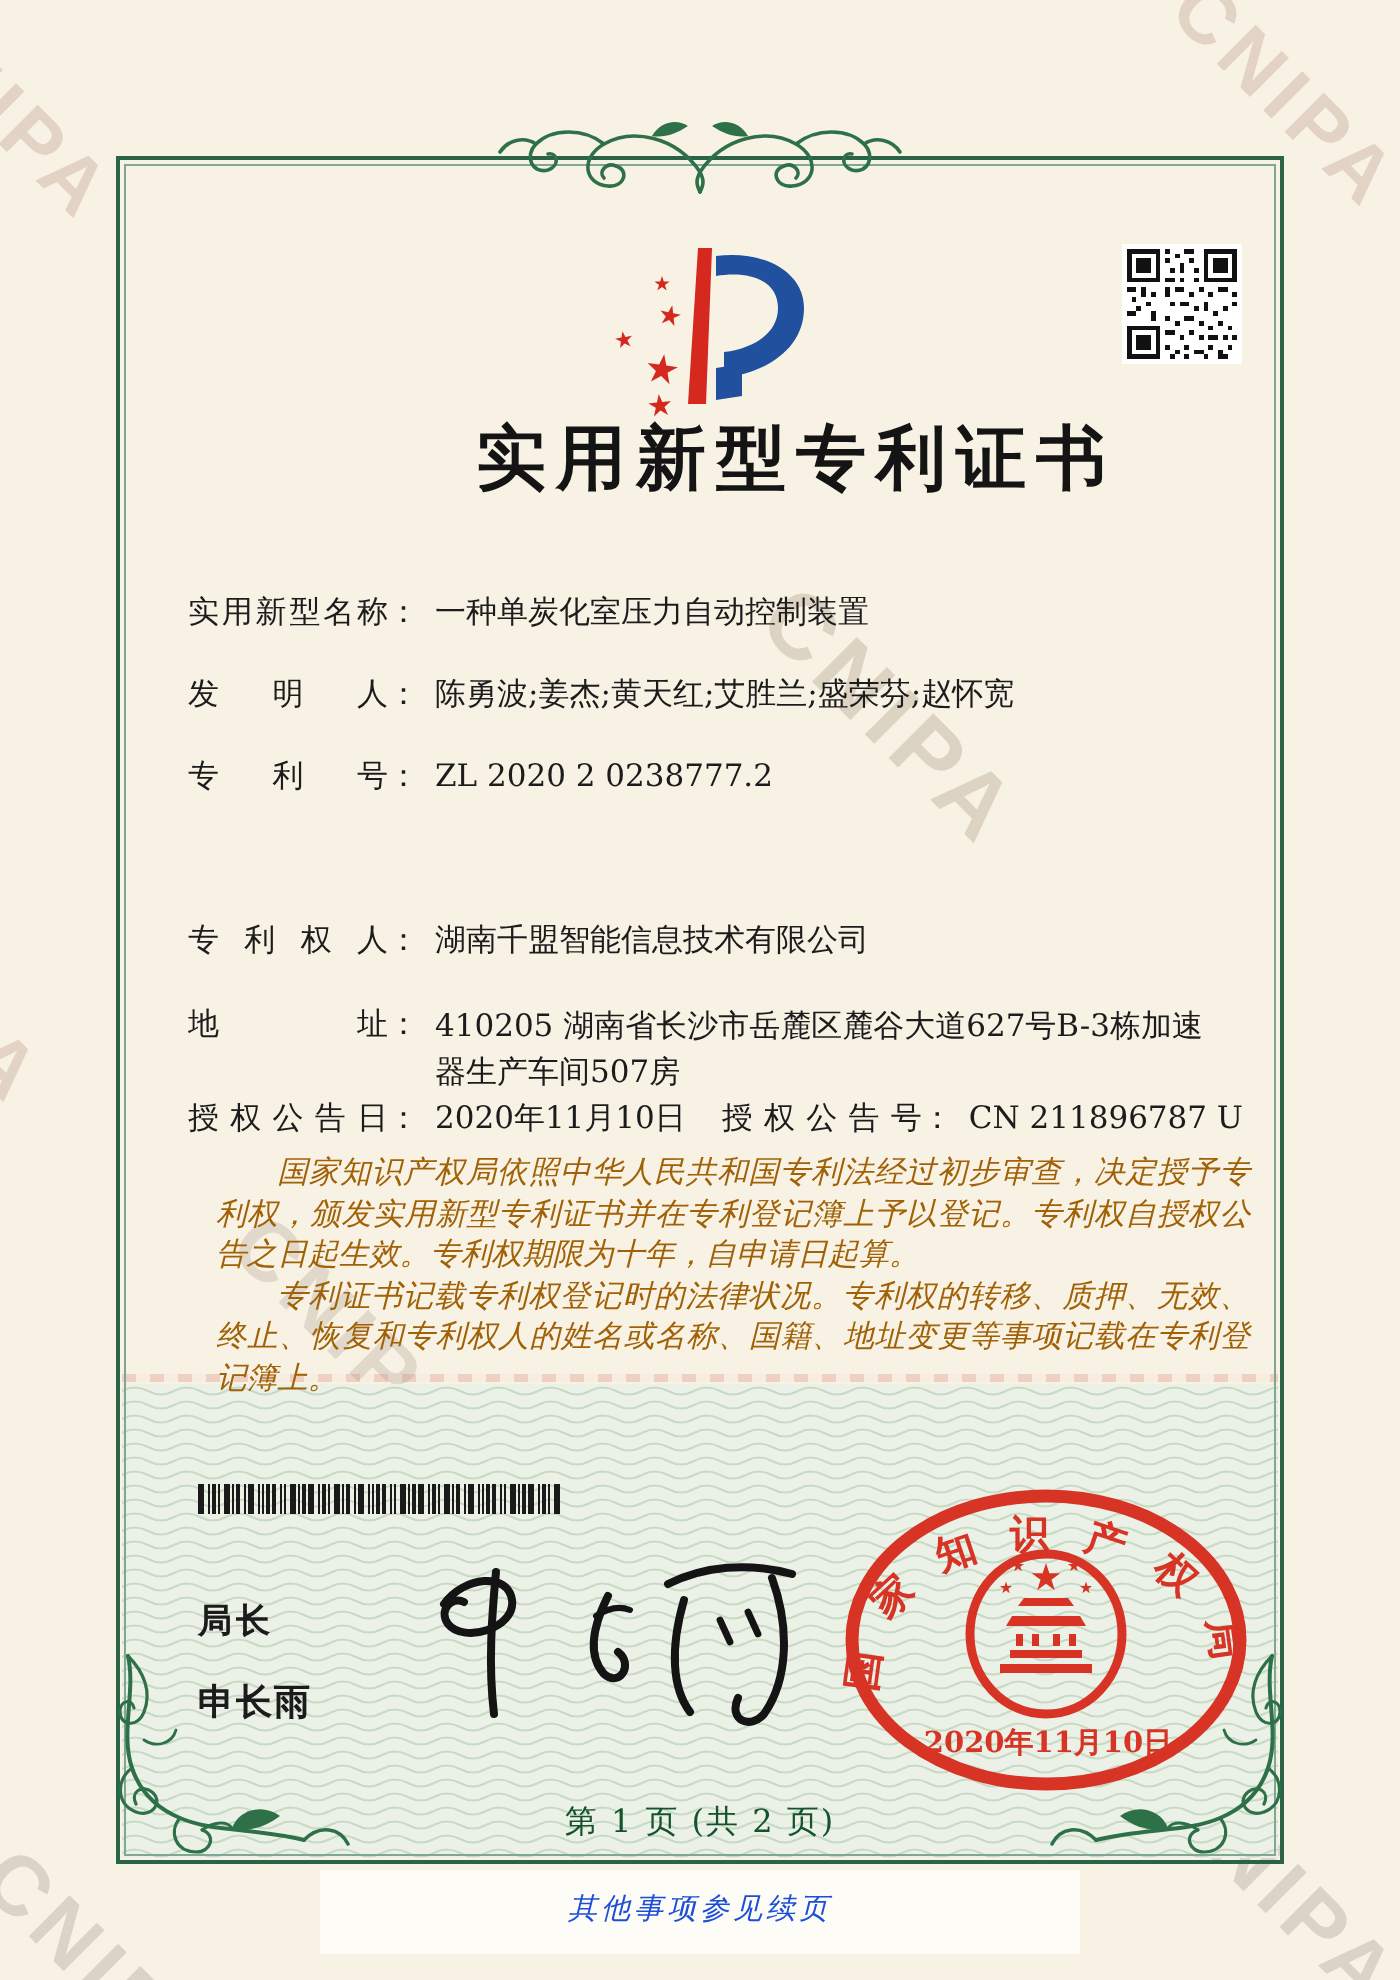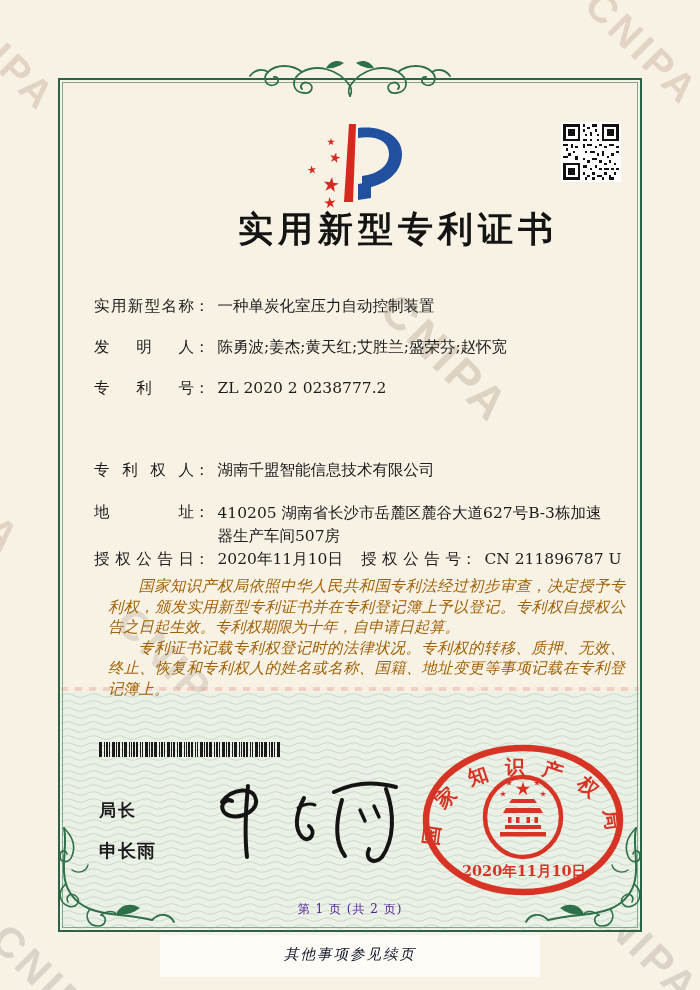--- a/index.html
+++ b/index.html
@@ -40,25 +40,25 @@
   .director-title{position:absolute;left:99px;top:799px;font-family:"DejaVu Sans","Liberation Sans",sans-serif;
                   font-weight:600;font-size:17px;letter-spacing:2px;color:#1b1b1b;z-index:4;}
   .director-name{position:absolute;left:99px;top:828px;font-family:"DejaVu Sans","Liberation Sans",sans-serif;
                  font-weight:600;font-size:18px;letter-spacing:1px;color:#1b1b1b;z-index:4;margin-top:11px;}
   .signature{position:absolute;left:198px;top:762px;z-index:4;}
   .seal{position:absolute;left:413px;top:737px;z-index:5;opacity:.94;}
   .ornament-top{position:absolute;left:248px;top:56px;z-index:3;}
   .flourish{position:absolute;z-index:3;}
   .flourish.left{left:56px;top:826px;}
   .flourish.right{left:524px;top:826px;transform:scale(-1,1);}
-  .page-info{position:absolute;left:0;top:901px;width:100%;text-align:center;font-size:12px;
-             color:#4c1d95;z-index:4;letter-spacing:1px;}
+  .page-info{position:absolute;left:0;top:901px;width:100%;text-align:center;font-size:16px;
+             color:#14532d;z-index:4;letter-spacing:1px;}
   .footer-band{position:absolute;left:160px;top:935px;width:380px;height:42px;background:#fdfcf7;z-index:1;}
   .footer-note{position:absolute;left:0;top:945px;width:100%;text-align:center;font-size:14.5px;
-               font-style:italic;color:#0f172a;z-index:4;letter-spacing:2px;}
+               font-style:italic;color:#1d4ed8;z-index:4;letter-spacing:2px;}
 </style>
 </head>
 <body>
 
 <div class="page">
 
   <div class="wm" style="left:-35px;top:-12px;font-size:40px;">CNIPA</div>
   <div class="wm" style="left:608px;top:-18px;font-size:40px;">CNIPA</div>
   <div class="wm" style="left:408px;top:282px;font-size:46px;color:rgba(186,172,152,.45);">CNIPA</div>
   <div class="wm" style="left:140px;top:598px;font-size:42px;color:rgba(175,165,150,.32);">CNIPA</div>

